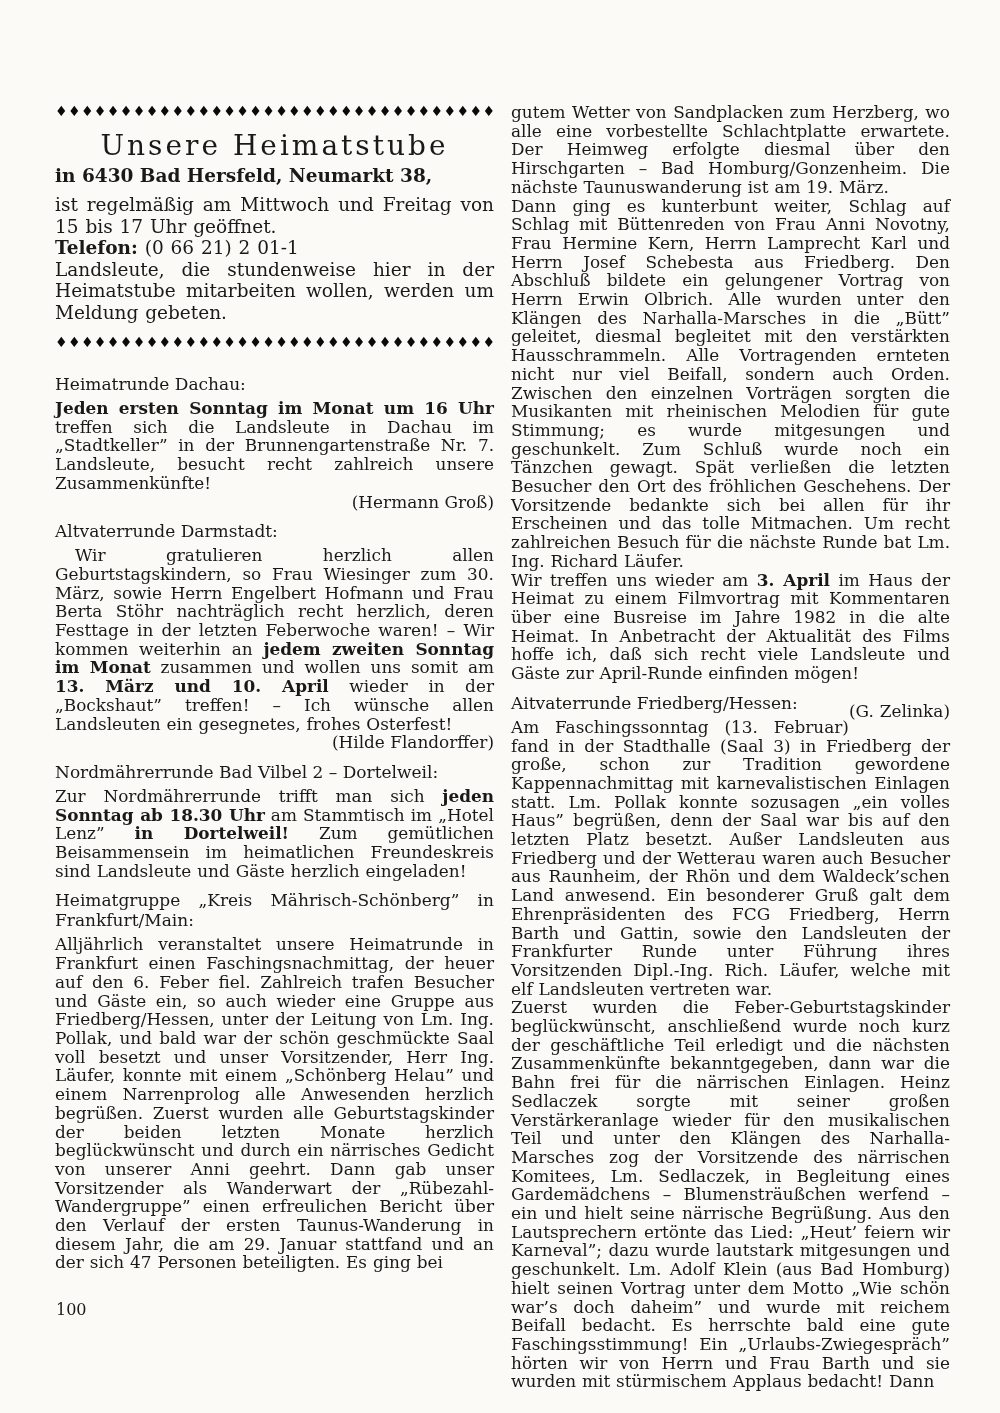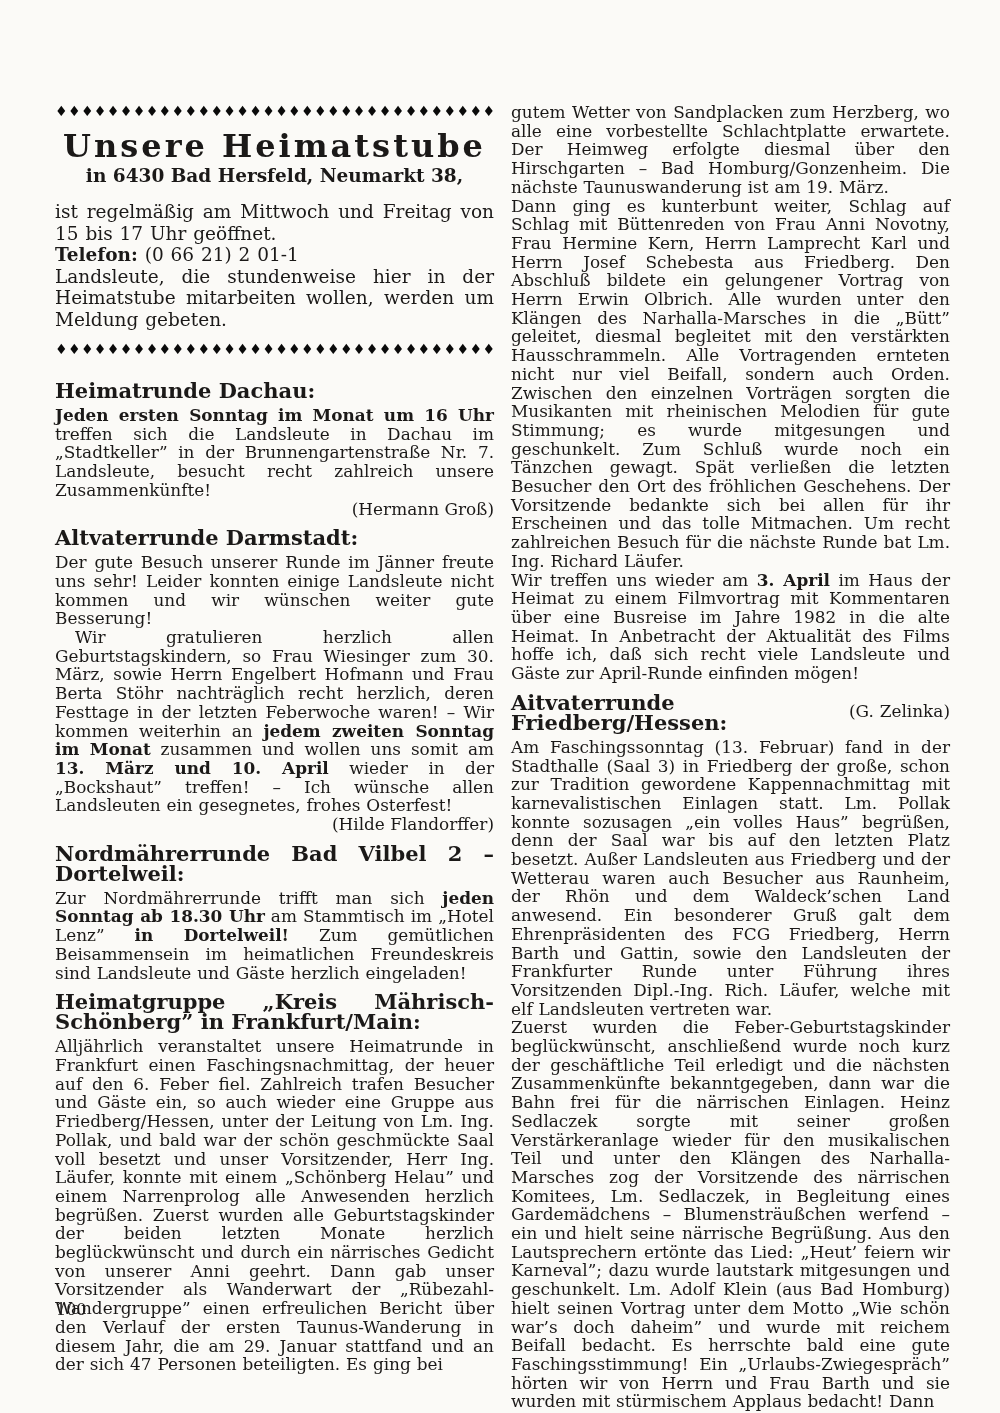--- a/index.html
+++ b/index.html
@@ -15,42 +15,42 @@
   }
   .columns{display:flex;gap:17px;align-items:flex-start;}
   .col{flex:1 1 0;min-width:0;}
 
   .body-text{
     font-size:16.9px;line-height:18.7px;
     text-align:justify;margin:0;word-spacing:0.5px;
   }
   .indent{text-indent:20px;}
   .heading{
-    font-size:21px;font-weight:bold;line-height:20px;
+    font-size:17px;font-weight:normal;line-height:20px;
     margin:10px 0 5px 0;text-align:justify;
   }
   .section{margin-top:2px;}
   .section-gap{margin-top:24px;}
   .sig{font-size:16.9px;line-height:18.7px;text-align:right;margin:0;}
   .sig-float{float:right;font-weight:normal;margin-top:19px;}
 
   .notice{margin:0 0 4px 0;}
   .diamond-row{
     font-family:"DejaVu Sans",sans-serif;
     font-size:14px;line-height:16px;letter-spacing:0.4px;
     white-space:nowrap;overflow:hidden;color:#0a0a0a;
   }
   .diamond-bottom{margin-top:11px;}
   .notice-title{
-    font-size:32px;font-weight:bold;letter-spacing:3px;
+    font-size:28px;font-weight:normal;letter-spacing:3px;
     text-align:center;line-height:32px;margin:11px 0 3px 0;
   }
   .notice-address{
-    font-size:18.5px;font-weight:bold;text-align:center;
-    line-height:22px;margin:0 0 14px 0;
+    font-size:18.5px;font-weight:bold;text-align:left;
+    line-height:22px;margin:0 0 7px 0;
   }
   .notice-body{
     font-size:18.5px;line-height:21.5px;text-align:justify;
     margin:0;word-spacing:1px;
   }
   .page-number{
     position:absolute;left:56px;top:1298px;
     font-size:16px;line-height:24px;
   }
   b{font-weight:bold;}
@@ -74,21 +74,20 @@
       </div>
 
       <div class="section section-gap">
         <div class="heading">Heimatrunde Dachau:</div>
         <p class="body-text"><b>Jeden ersten Sonntag im Monat um 16 Uhr</b><span> treffen sich die Landsleute in Dachau im „Stadtkeller” in der Brunnengartenstraße Nr. 7. Landsleute, besucht recht zahlreich unsere Zusammenkünfte!</span></p>
         <div class="sig">(Hermann Groß)</div>
       </div>
 
       <div class="section">
         <div class="heading">Altvaterrunde Darmstadt:</div>
-        <p class="body-text"><span>Der gute Besuch unserer Runde im Jänner freute uns sehr! Leider konnten einige Landsleute nicht kommen und wir wünschen weiter gute Besserung!</span></p>
         <p class="body-text indent"><span>Wir gratulieren herzlich allen Geburtstagskindern, so Frau Wiesinger zum 30. März, sowie Herrn Engelbert Hofmann und Frau Berta Stöhr nachträglich recht herzlich, deren Festtage in der letzten Feberwoche waren! – Wir kommen weiterhin an </span><b>jedem zweiten Sonntag im Monat</b><span> zusammen und wollen uns somit am </span><b>13. März und 10. April</b><span> wieder in der „Bockshaut” treffen! – Ich wünsche allen Landsleuten ein gesegnetes, frohes Osterfest!</span></p>
         <div class="sig">(Hilde Flandorffer)</div>
       </div>
 
       <div class="section">
         <div class="heading">Nordmährerrunde Bad Vilbel 2 – Dortelweil:</div>
         <p class="body-text"><span>Zur Nordmährerrunde trifft man sich </span><b>jeden Sonntag ab 18.30 Uhr</b><span> am Stammtisch im „Hotel Lenz” </span><b>in Dortelweil!</b><span> Zum gemütlichen Beisammensein im heimatlichen Freundeskreis sind Landsleute und Gäste herzlich eingeladen!</span></p>
       </div>
 
       <div class="section">

